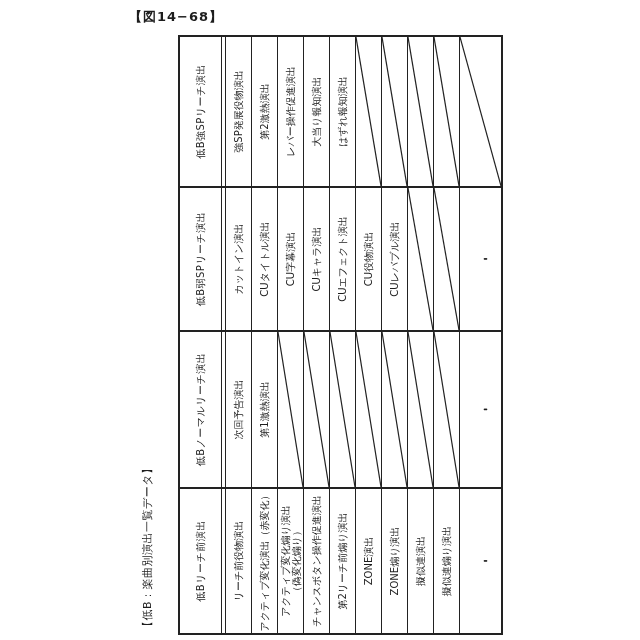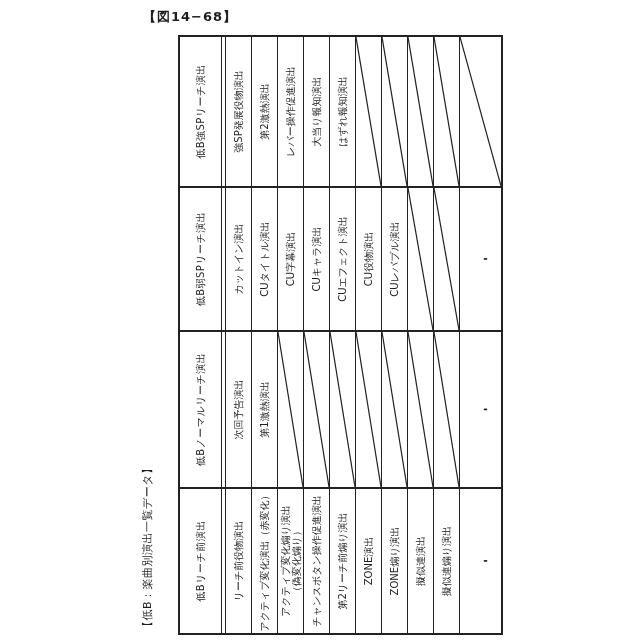--- a/index.html
+++ b/index.html
@@ -1,21 +1,21 @@
 <!DOCTYPE html>
 <html><head>
 <meta charset="utf-8">
 <style>
   html,body{margin:0;padding:0;}
   body{
     width:640px;height:640px;position:relative;background:#ffffff;
     font-family:"DejaVu Sans",sans-serif;color:#1d1d1d;overflow:hidden;
   }
   .fig-title{
-    position:absolute;left:143px;top:8px;
+    position:absolute;left:129px;top:8px;
     font-size:13px;font-weight:bold;letter-spacing:1px;white-space:nowrap;
   }
   .side-label{
     position:absolute;left:140px;top:632px;
     transform:rotate(-90deg);transform-origin:0 0;
     font-size:11px;white-space:nowrap;letter-spacing:0.5px;
   }
   .table-outer{
     position:absolute;left:178px;top:35px;width:325px;height:600px;
     border:2px solid #222;box-sizing:border-box;

